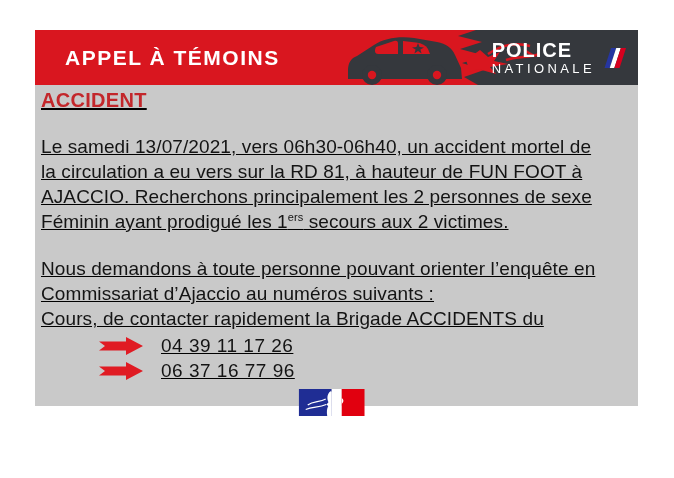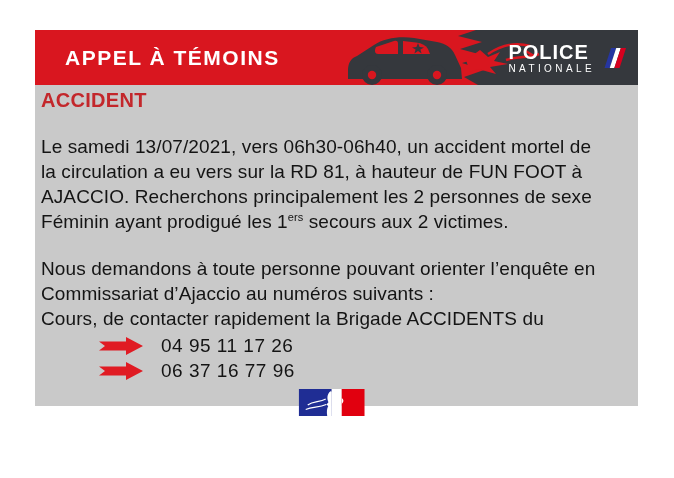--- a/index.html
+++ b/index.html
@@ -15,21 +15,21 @@
   *{margin:0;padding:0;box-sizing:border-box;}
   html,body{background:#fff;}
   .page{
     position:relative;
     width:674px;height:478px;
     background:#ffffff;
     font-family:"Liberation Sans","DejaVu Sans",sans-serif;
     overflow:hidden;
   }
   .panel{
-    position:absolute;left:35px;top:30px;width:603px;height:348px;
+    position:absolute;left:35px;top:30px;width:603px;height:348px;text-decoration:underline;
   }
   
   .banner{
     position:relative;
     width:100%;height:55px;
     background:var(--banner-red,#d9161f);
     overflow:hidden;
   }
   .banner-title{
     position:absolute;left:30px;top:50%;transform:translateY(-50%);
@@ -38,21 +38,21 @@
   }
   .banner-art{
     position:absolute;right:0;top:0;width:300px;height:55px;
   }
   .police-block{
     position:absolute;right:10px;top:0;height:55px;
     display:flex;align-items:center;gap:7px;
   }
   .police-text{color:#fff;line-height:1;}
   .police-line1{display:block;font-size:20px;font-weight:bold;letter-spacing:1px;}
-  .police-line2{display:block;font-size:10px;letter-spacing:3.4px;margin-top:2px;}
+  .police-line2{display:block;font-size:13px;letter-spacing:3.4px;margin-top:2px;}
   
   .body-area{
     position:relative;
     width:100%;height:321px;
     background:var(--body-gray,#c9c9c9);
     padding:0 4px 0 6px;
     color:var(--text,#141414);
   }
   .heading{
     padding-top:4px;
@@ -134,21 +134,21 @@
         <div class="tline">Nous demandons à toute personne pouvant orienter l’enquête en</div>
         <div class="tline">Commissariat d’Ajaccio au numéros suivants :</div>
         <div class="tline">Cours, de contacter rapidement la Brigade ACCIDENTS du</div>
       </div>
 
       <div class="phones">
         <div class="phone-row">
           <svg class="arrow-icon" width="44" height="18" viewBox="0 0 44 18" aria-hidden="true">
             <path style="fill:var(--arrow-red,#e01b23)" d="M0,4.5 L27,4.5 L27,0 L44,9 L27,18 L27,13.5 L0,13.5 L6,9 Z"></path>
           </svg>
-          <span class="phone-number">04 95 11 17 26</span>
+          <span class="phone-number">04 39 11 17 26</span>
         </div>
         <div class="phone-row">
           <svg class="arrow-icon" width="44" height="18" viewBox="0 0 44 18" aria-hidden="true">
             <path style="fill:var(--arrow-red,#e01b23)" d="M0,4.5 L27,4.5 L27,0 L44,9 L27,18 L27,13.5 L0,13.5 L6,9 Z"></path>
           </svg>
           <span class="phone-number">06 37 16 77 96</span>
         </div>
       </div>
 
       <svg class="gov-logo" viewBox="0 0 66 27" aria-hidden="true">

